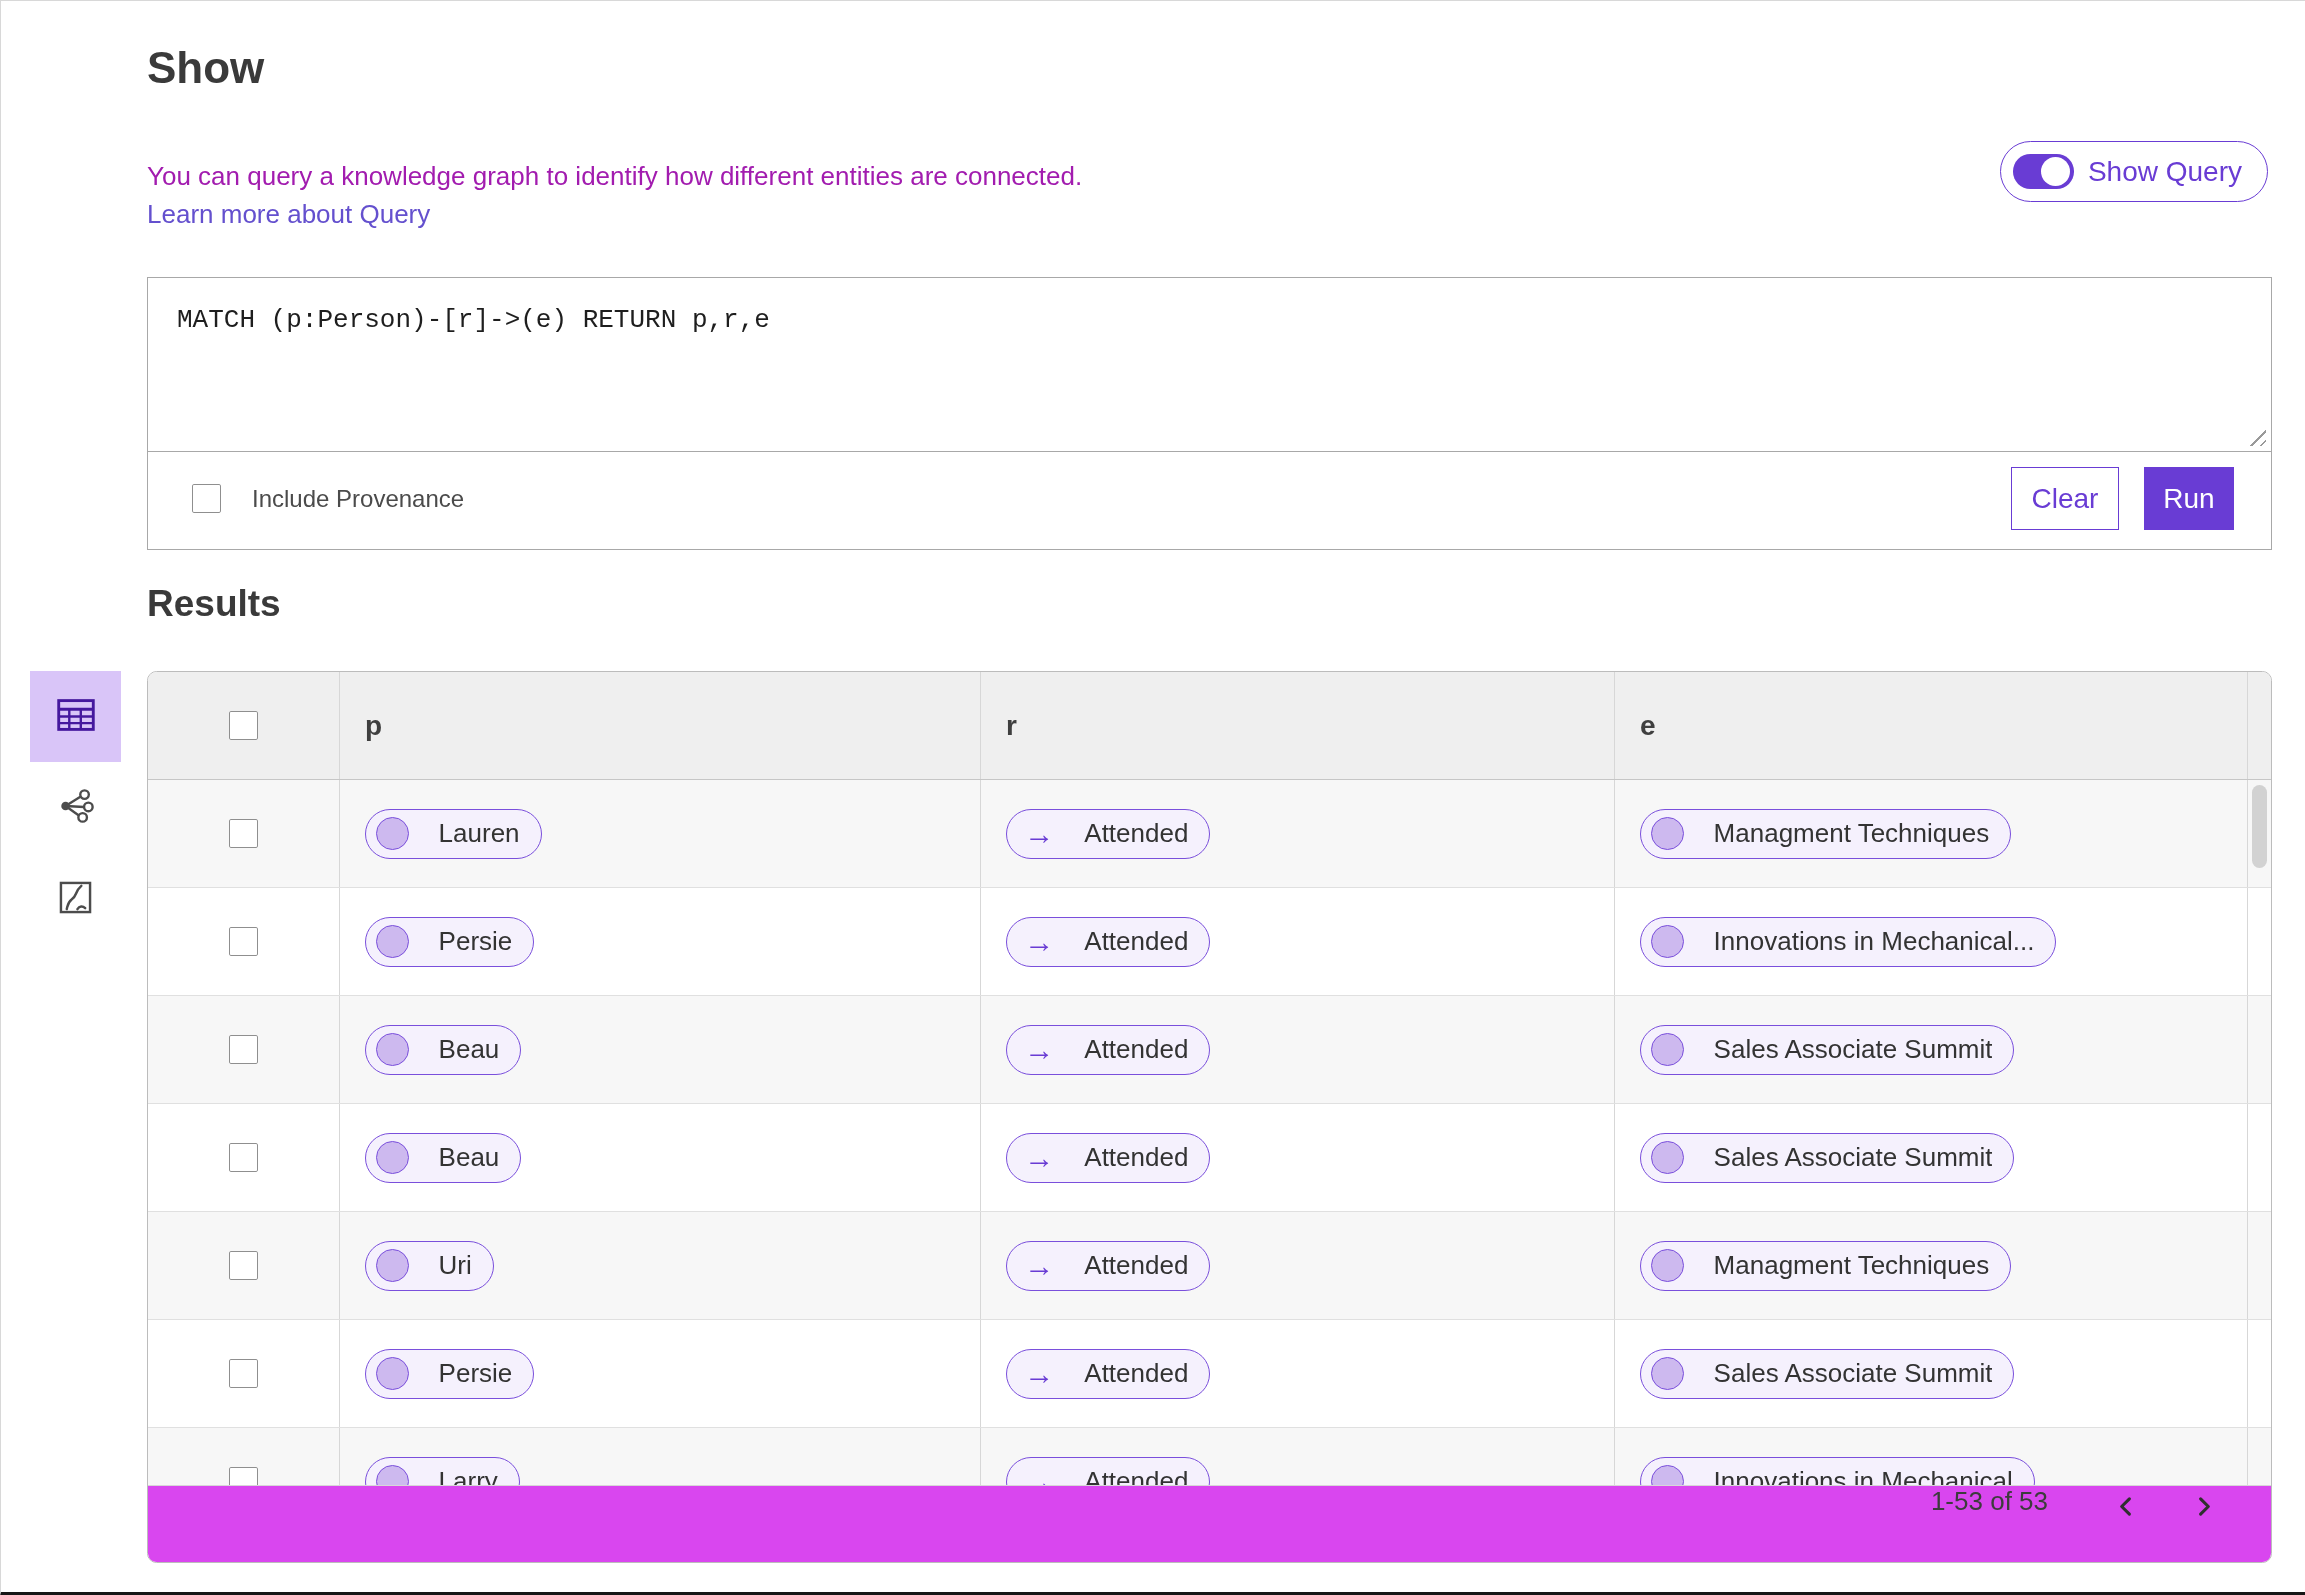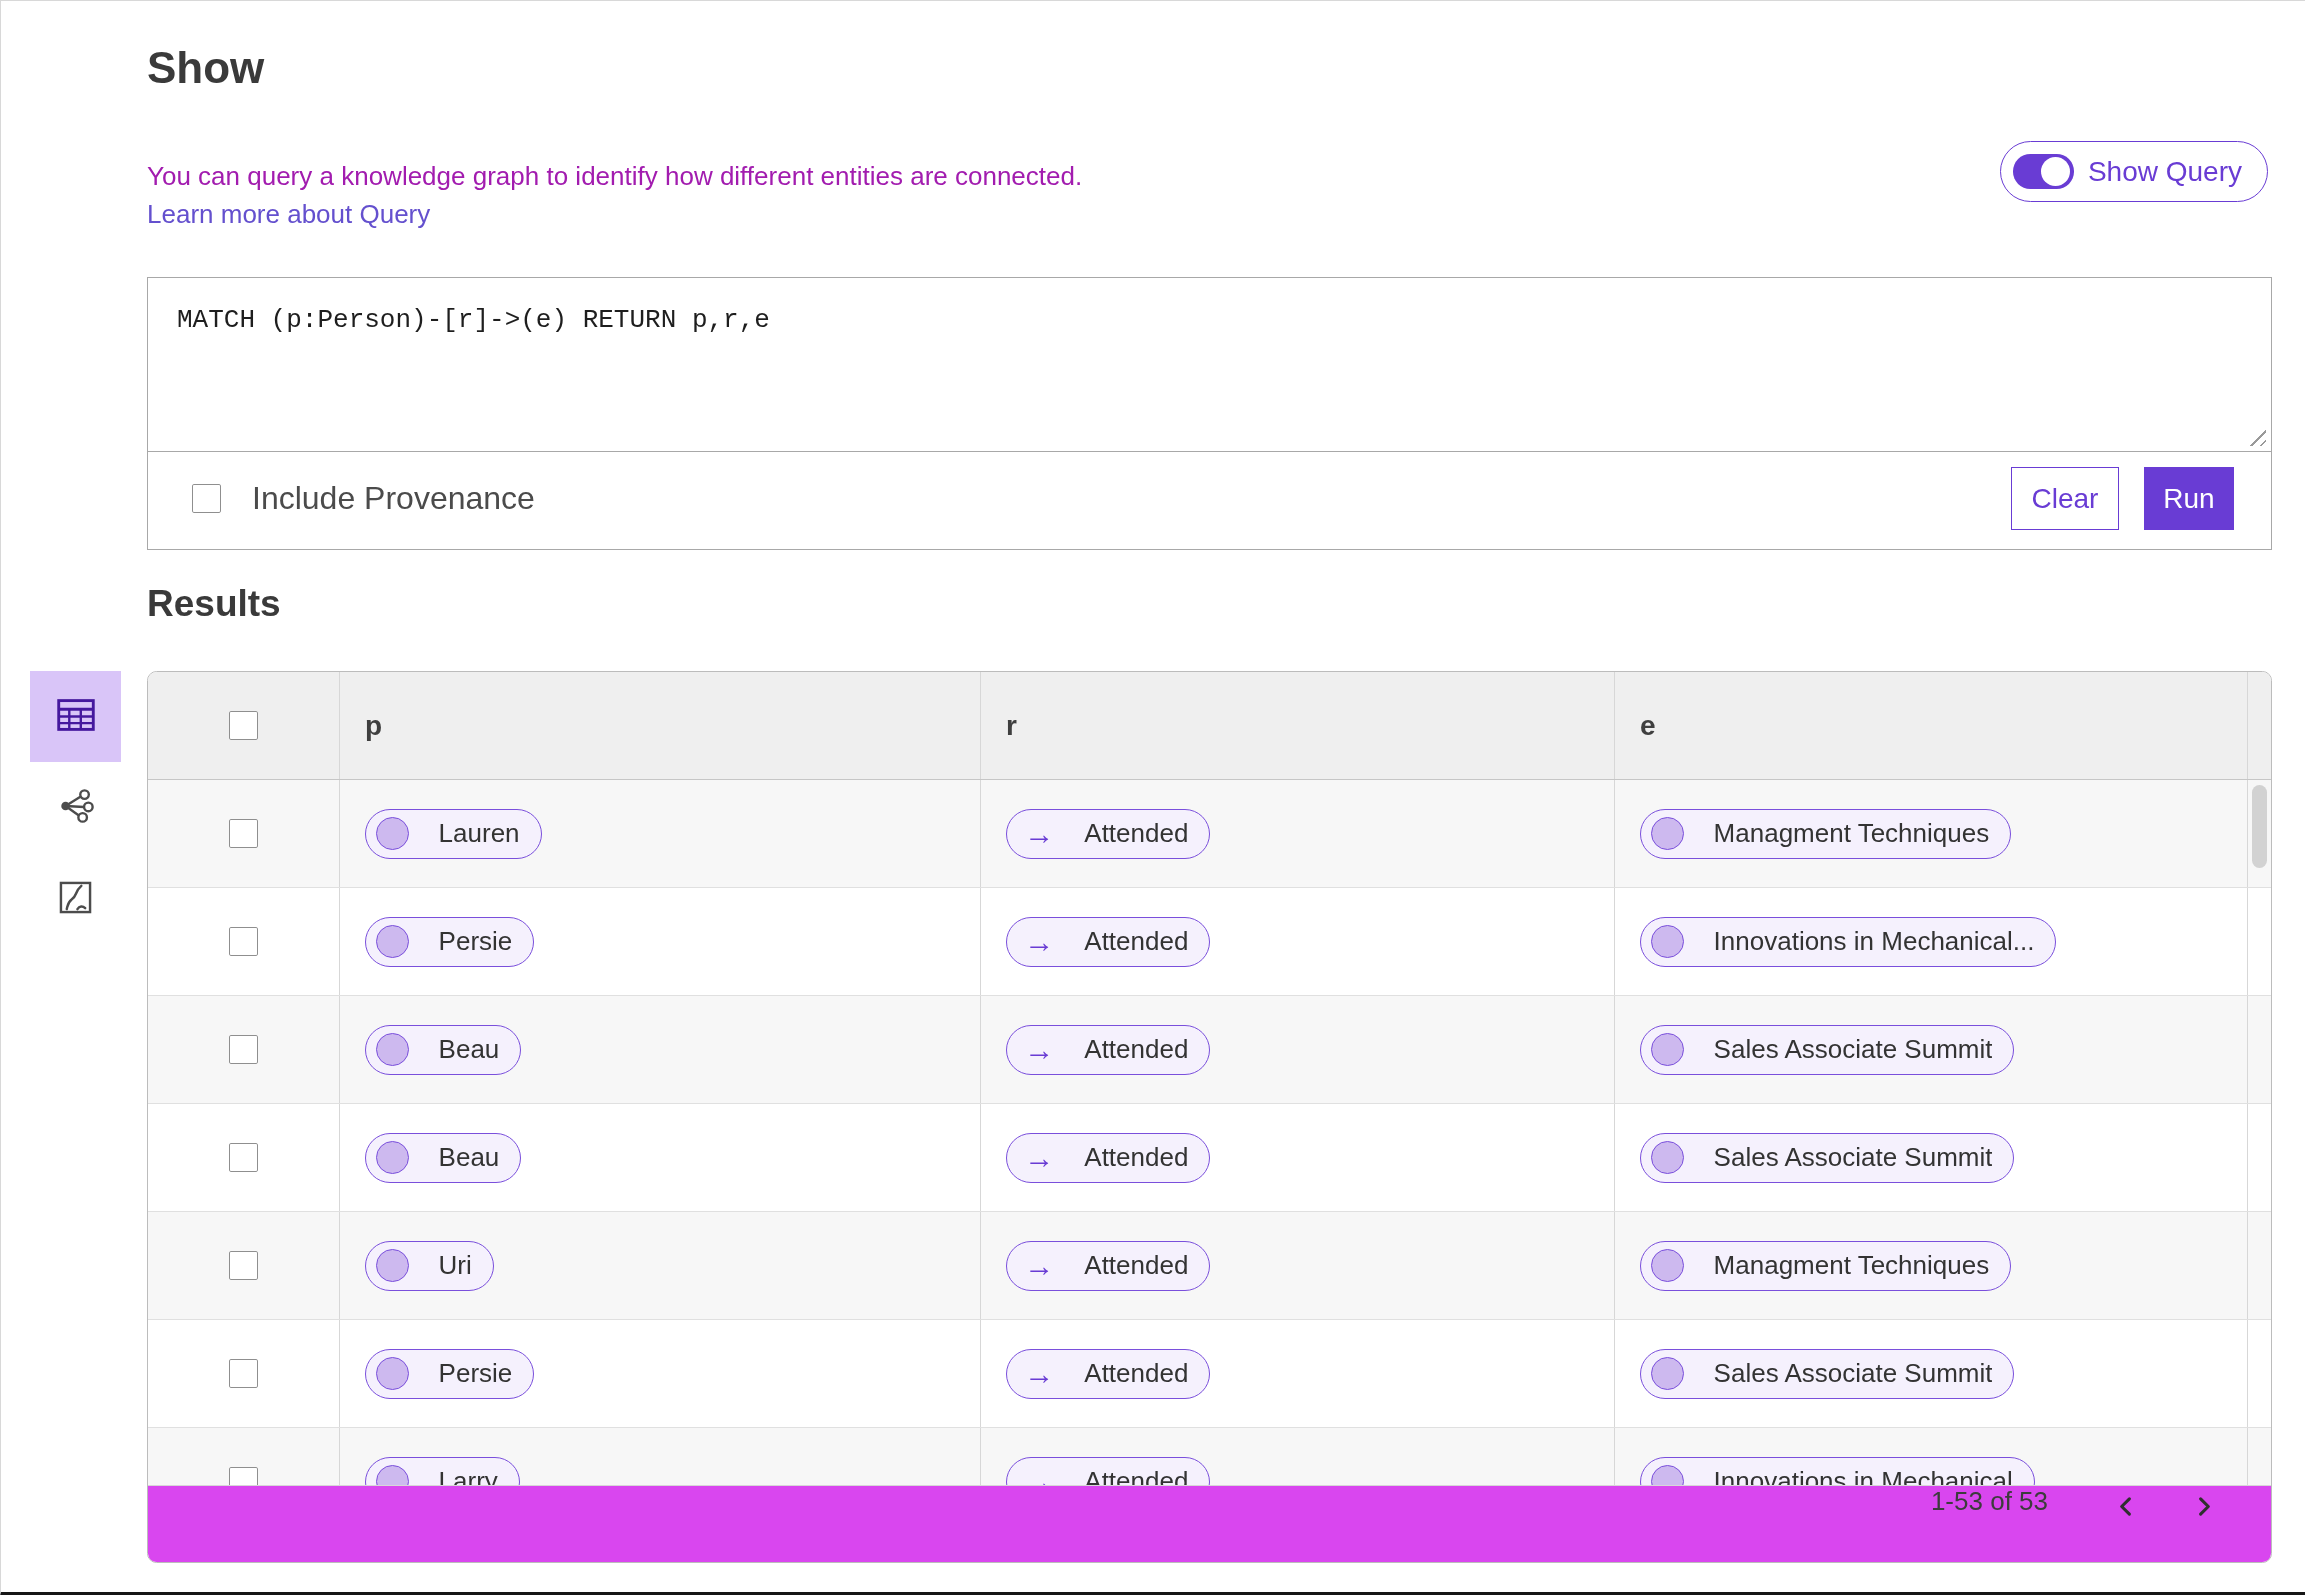--- a/index.html
+++ b/index.html
@@ -35,21 +35,21 @@
     width:100%;height:100%;border:none;outline:none;resize:none;background:transparent;
     padding:27px 29px;font-family:"Liberation Mono","DejaVu Sans Mono",monospace;font-size:26px;color:#1e1e1e;
   }
   .resize-corner{
     position:absolute;right:4.8px;bottom:4.8px;width:21px;height:21px;
     background:repeating-linear-gradient(135deg,transparent 0 4.8px,#9a9a9a 4.8px 6.7px);
     clip-path:polygon(100% 0,100% 100%,0 100%);pointer-events:none;
   }
   .panel-footer{height:93px;display:flex;align-items:center;padding:0 37px 0 44px;}
   .checkbox{width:29px;height:29px;border:1.9px solid #8f8f8f;border-radius:1.9px;background:#fff;cursor:pointer;flex:0 0 auto;}
-  .prov-label{margin-left:31px;font-size:32px;color:#4b4b4b;}
+  .prov-label{margin-left:31px;font-size:24px;color:#4b4b4b;}
   .spacer{flex:1;}
   .btn{display:flex;align-items:center;justify-content:center;height:63px;font-size:28px;cursor:pointer;font-family:inherit;}
   .btn-clear{width:108px;background:#fff;border:1.9px solid var(--primary-purple);color:var(--primary-purple);margin-right:25px;}
   .btn-run{width:90px;background:var(--primary-purple);border:none;color:#fff;}
   
   .results-title{position:absolute;left:146px;top:582px;font-size:37px;font-weight:700;color:#3a3a3a;}
   .view-switcher{position:absolute;left:29px;top:670px;width:91px;display:flex;flex-direction:column;}
   .vs-item{width:91px;height:91px;display:flex;align-items:center;justify-content:center;background:transparent;border:none;cursor:pointer;}
   .vs-item.selected{background:var(--selected-tile-bg);}
   

